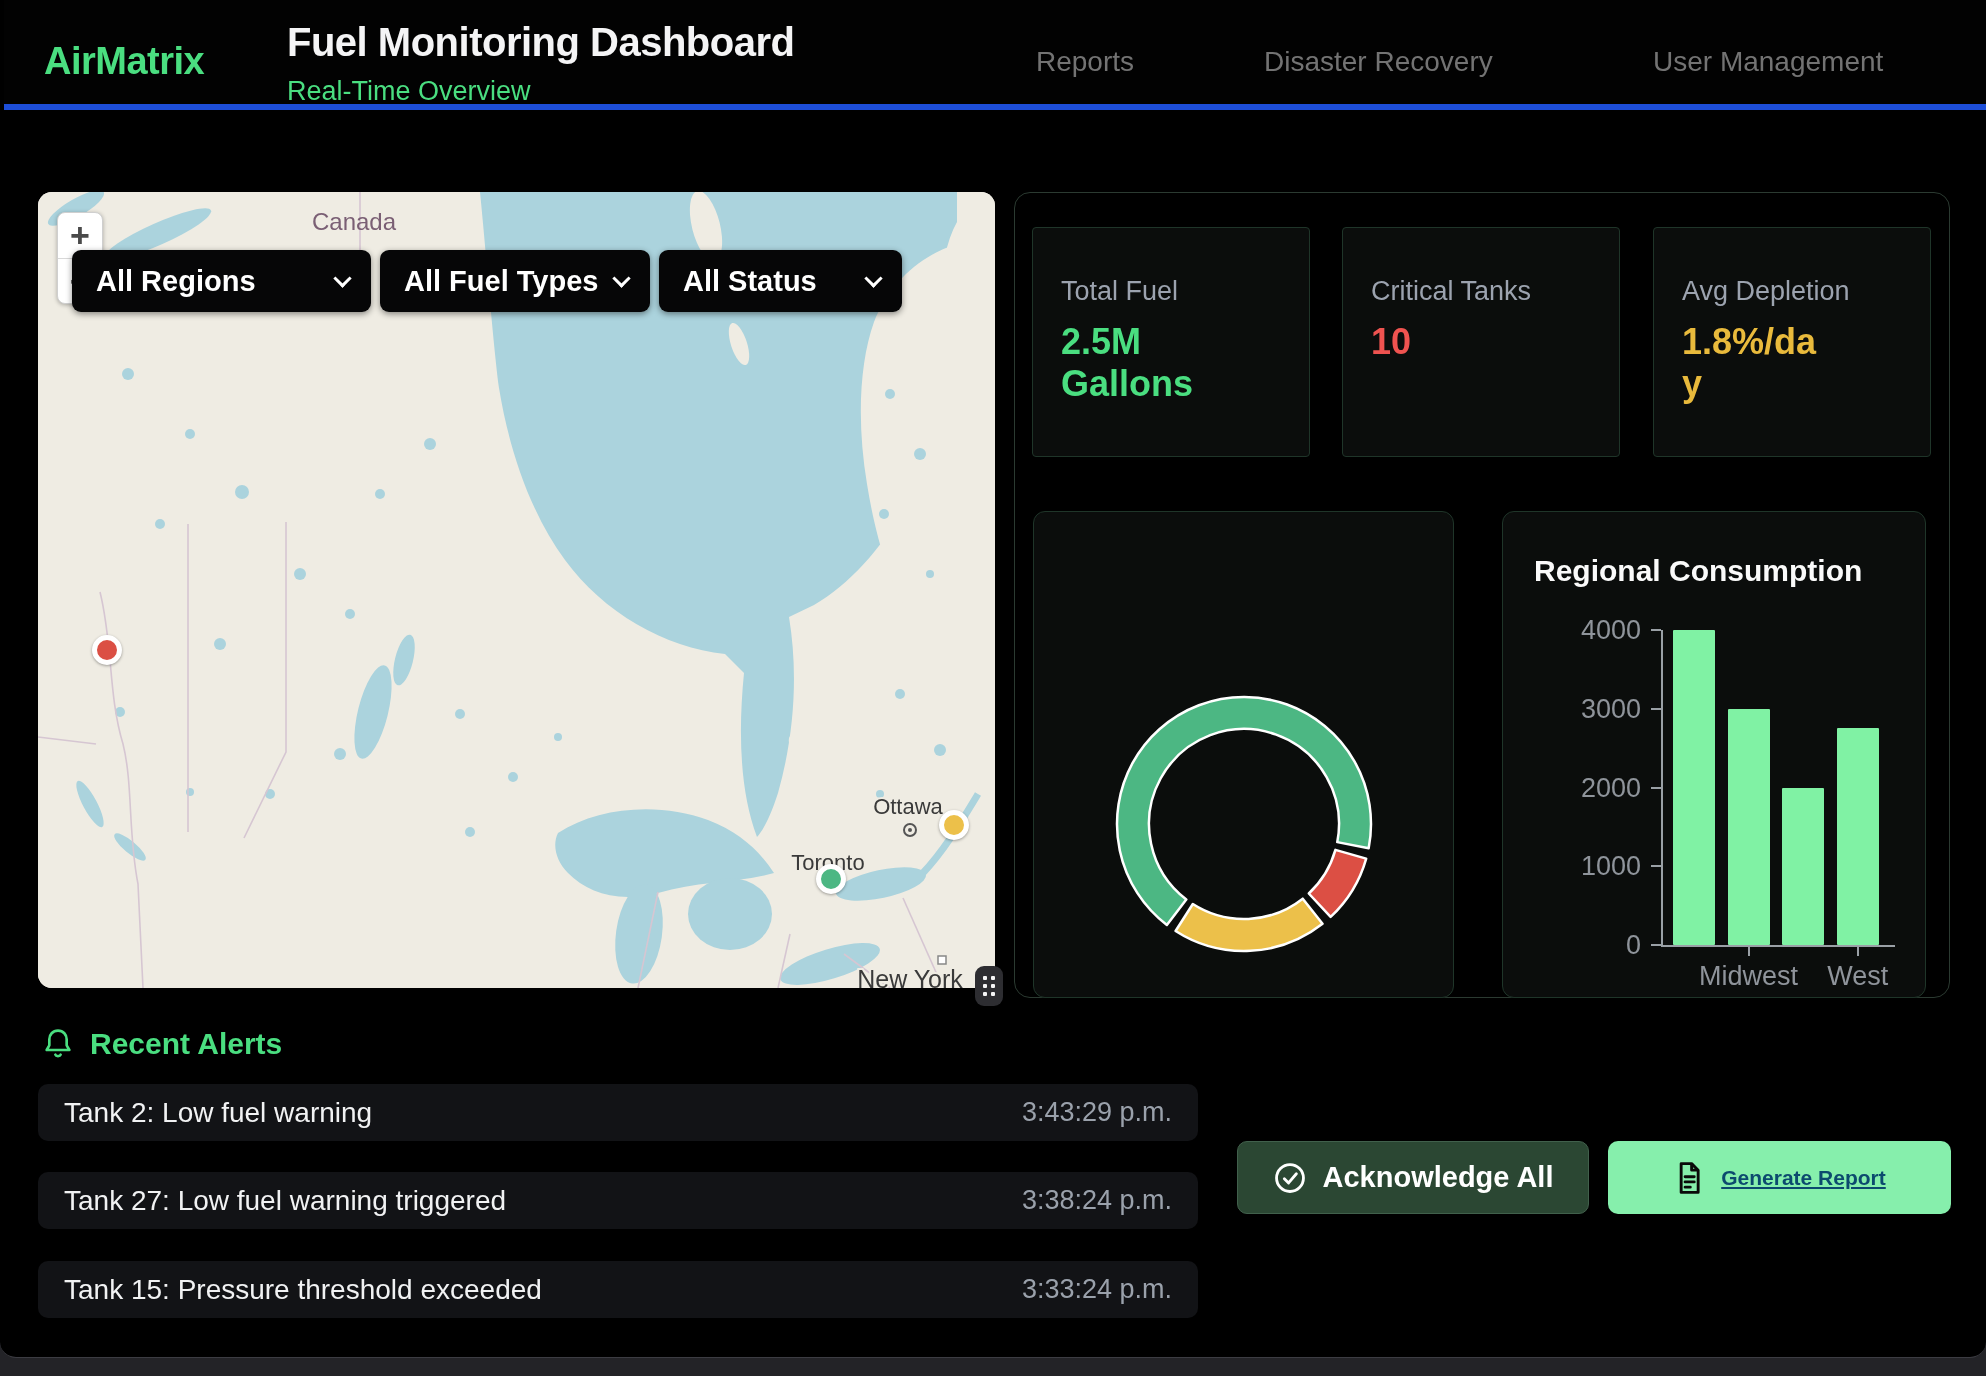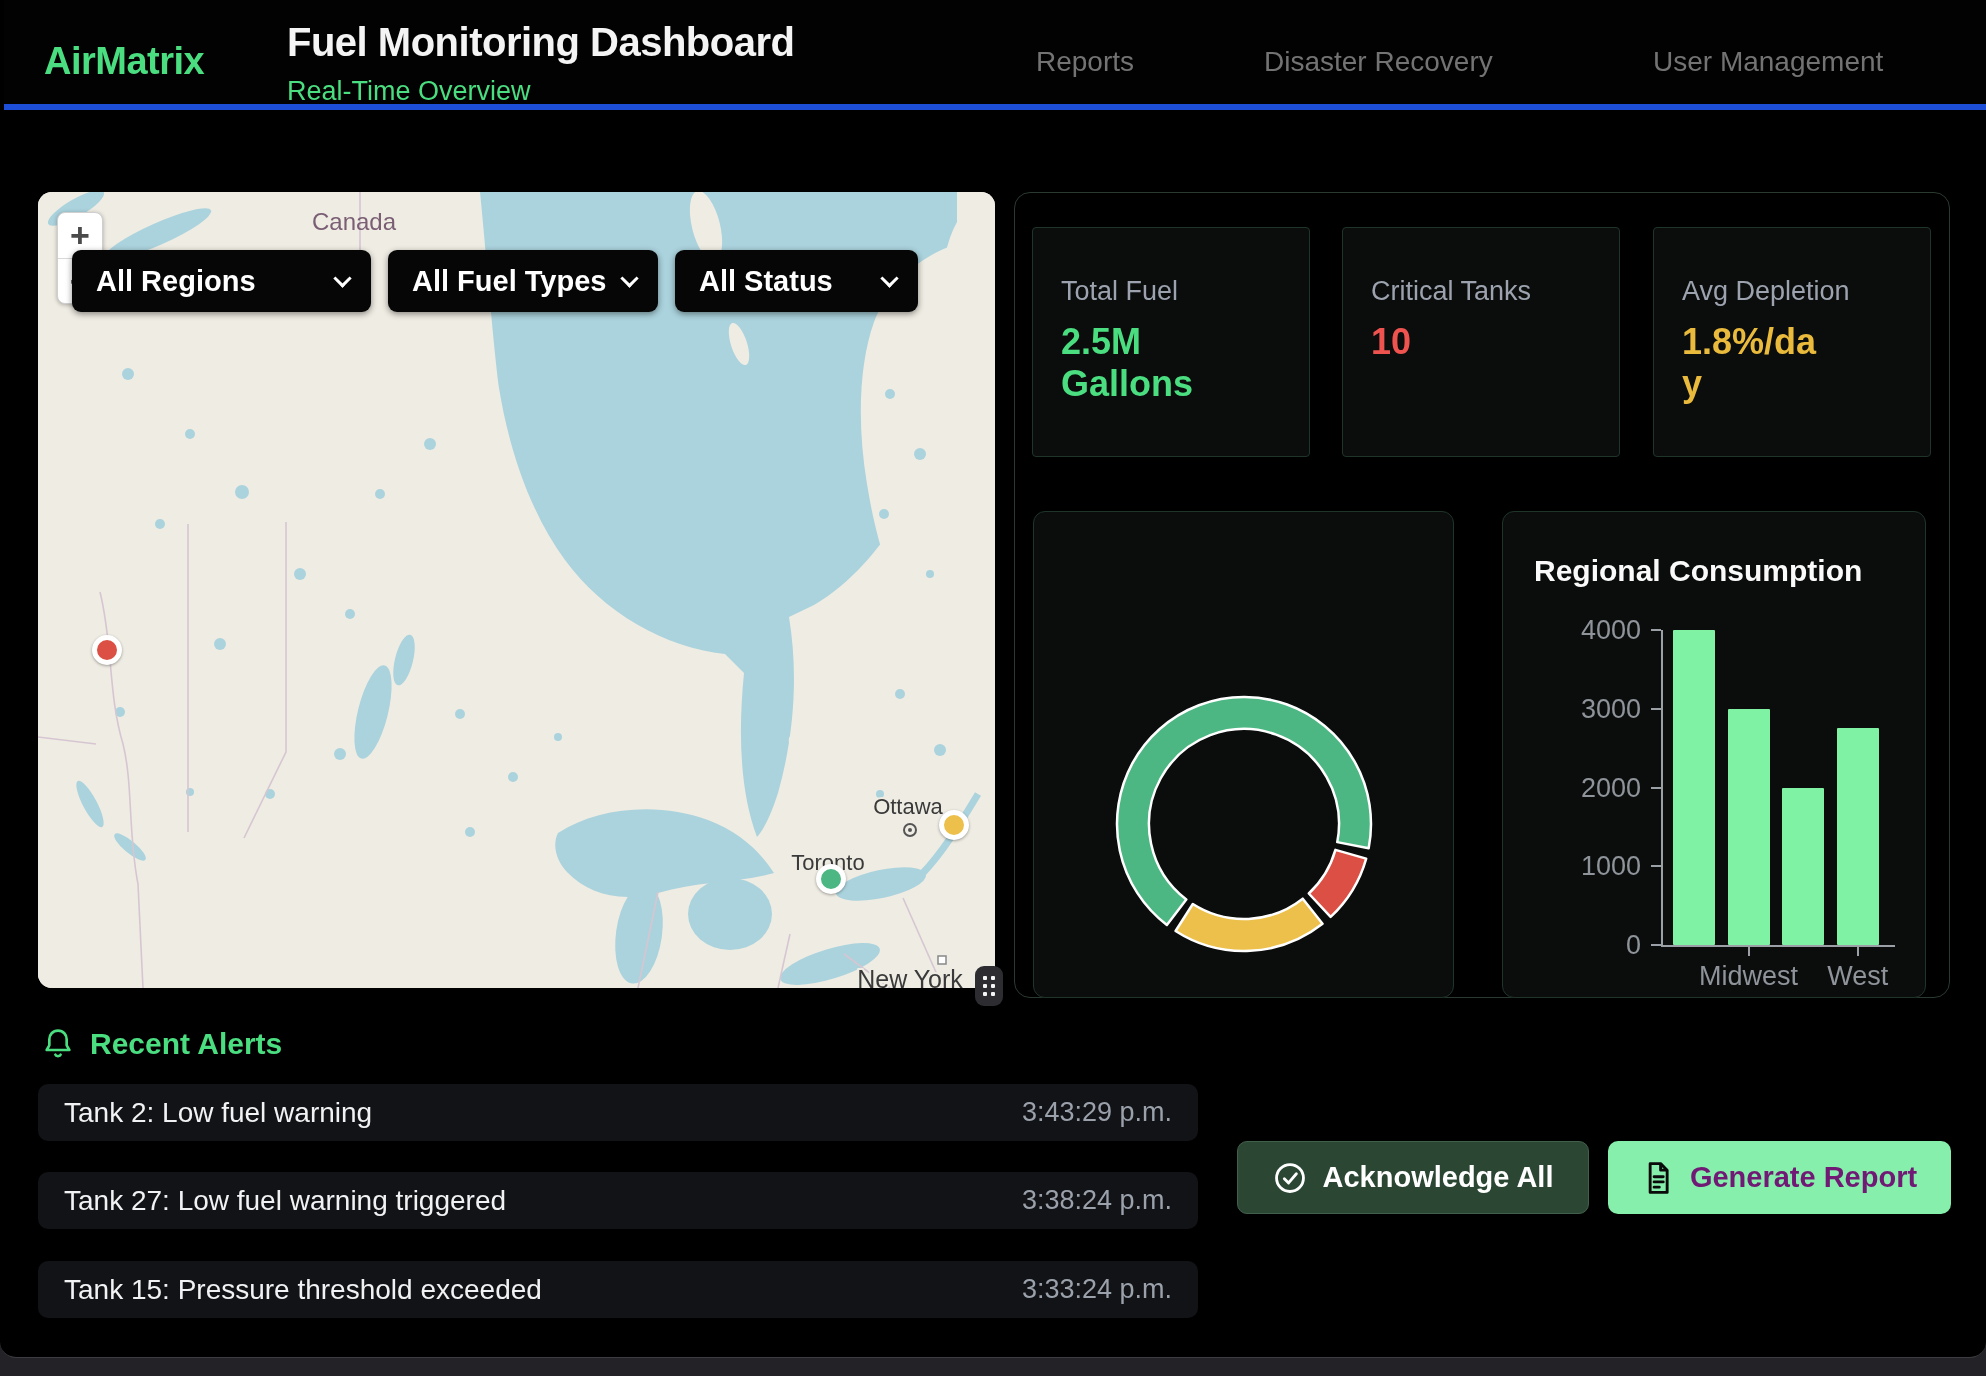--- a/index.html
+++ b/index.html
@@ -19,21 +19,21 @@
 
   
   .map-panel{position:absolute;left:38px;top:192px;width:957px;height:796px;border-radius:14px;
              overflow:hidden;background:#efece3;}
   .map-svg{position:absolute;left:0;top:0;}
   .zoom-ctl{position:absolute;left:19px;top:20px;width:46px;height:92px;background:#fff;border:1px solid #cfcfcf;
             border-radius:8px;box-shadow:0 1px 4px rgba(0,0,0,.3);}
   .zoom-ctl .zin,.zoom-ctl .zout{width:100%;height:45px;display:flex;align-items:center;justify-content:center;
             font-size:34px;font-weight:700;color:#4a4a4a;cursor:pointer;}
   .zoom-ctl .zdiv{height:1px;background:#d8d8d8;}
-  .filters{position:absolute;left:34px;top:58px;display:flex;gap:17px;}
+  .filters{position:absolute;left:34px;top:58px;display:flex;gap:9px;}
   .filter{height:62px;background:#060607;border-radius:9px;display:flex;align-items:center;
           justify-content:space-between;padding:0 22px 0 24px;cursor:pointer;box-shadow:0 2px 6px rgba(0,0,0,.45);}
   .filter span{font-size:29px;font-weight:600;color:#fff;white-space:nowrap;}
   .f0{width:299px;} .f1{width:270px;} .f2{width:243px;}
   .chev{width:13px;height:13px;border-right:3px solid #fff;border-bottom:3px solid #fff;
         transform:rotate(45deg);margin-top:-6px;flex:none;margin-left:14px;}
   .mk{position:absolute;border-radius:50%;border:5px solid #fff;width:30px;height:30px;box-shadow:0 1px 3px rgba(0,0,0,.35);}
   .mk-critical{left:54px;top:443px;}
   .mk-warning{left:901px;top:618px;}
   .mk-normal{left:778px;top:672px;}
@@ -68,21 +68,21 @@
   .ar-0{top:1084px;} .ar-1{top:1172px;} .ar-2{top:1261px;}
   .alert-text{font-size:28px;color:#f1f2f3;font-weight:500;}
   .alert-time{font-size:27px;color:#9aa1ab;}
 
   
   .btn{position:absolute;top:1141px;height:73px;border-radius:10px;display:flex;align-items:center;
        justify-content:center;gap:16px;cursor:pointer;}
   .btn-ack{left:1237px;width:352px;background:#2b4733;border:1px solid #41604c;}
   .btn-ack span{font-size:29px;font-weight:600;color:#fff;}
   .btn-gen{left:1608px;width:343px;background:#86efac;}
-  .btn-gen span{font-size:29px;font-weight:700;color:#701a75;}
+  .btn-gen span{font-size:21px;font-weight:700;color:#0c4a6e;text-decoration:underline;}
 </style>
 </head>
 <body>
 
 <div class="stage">
 <div class="app">
 
   <div class="header">
     <div class="logo">AirMatrix</div>
     <div class="hd-title">Fuel Monitoring Dashboard</div>

